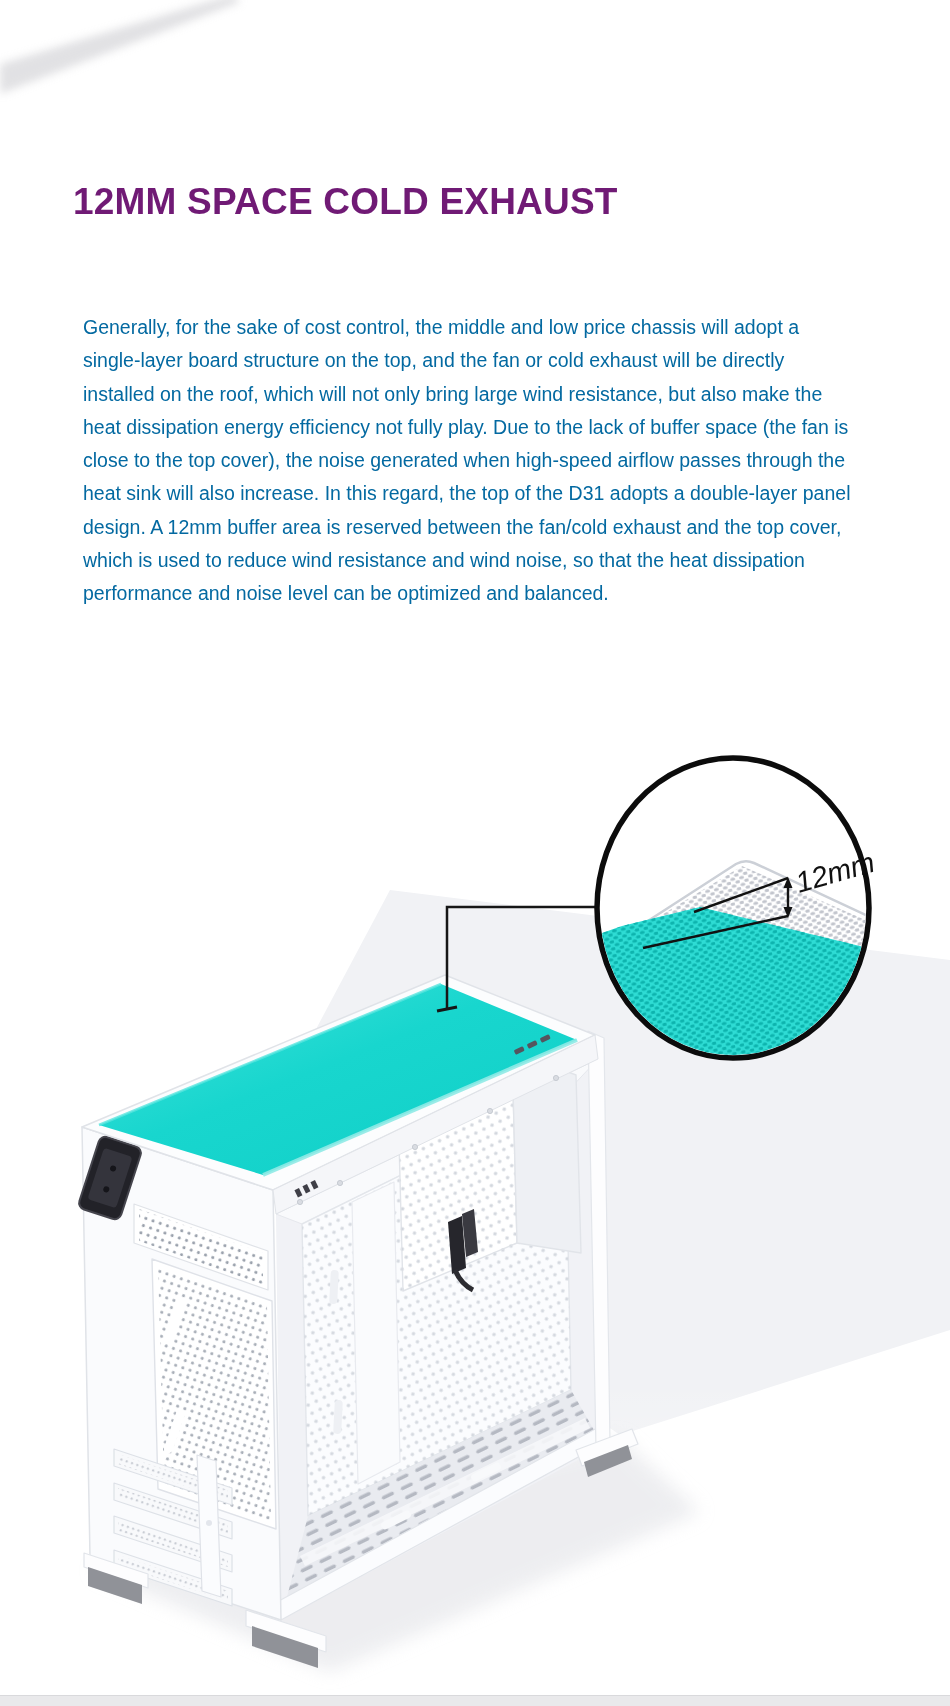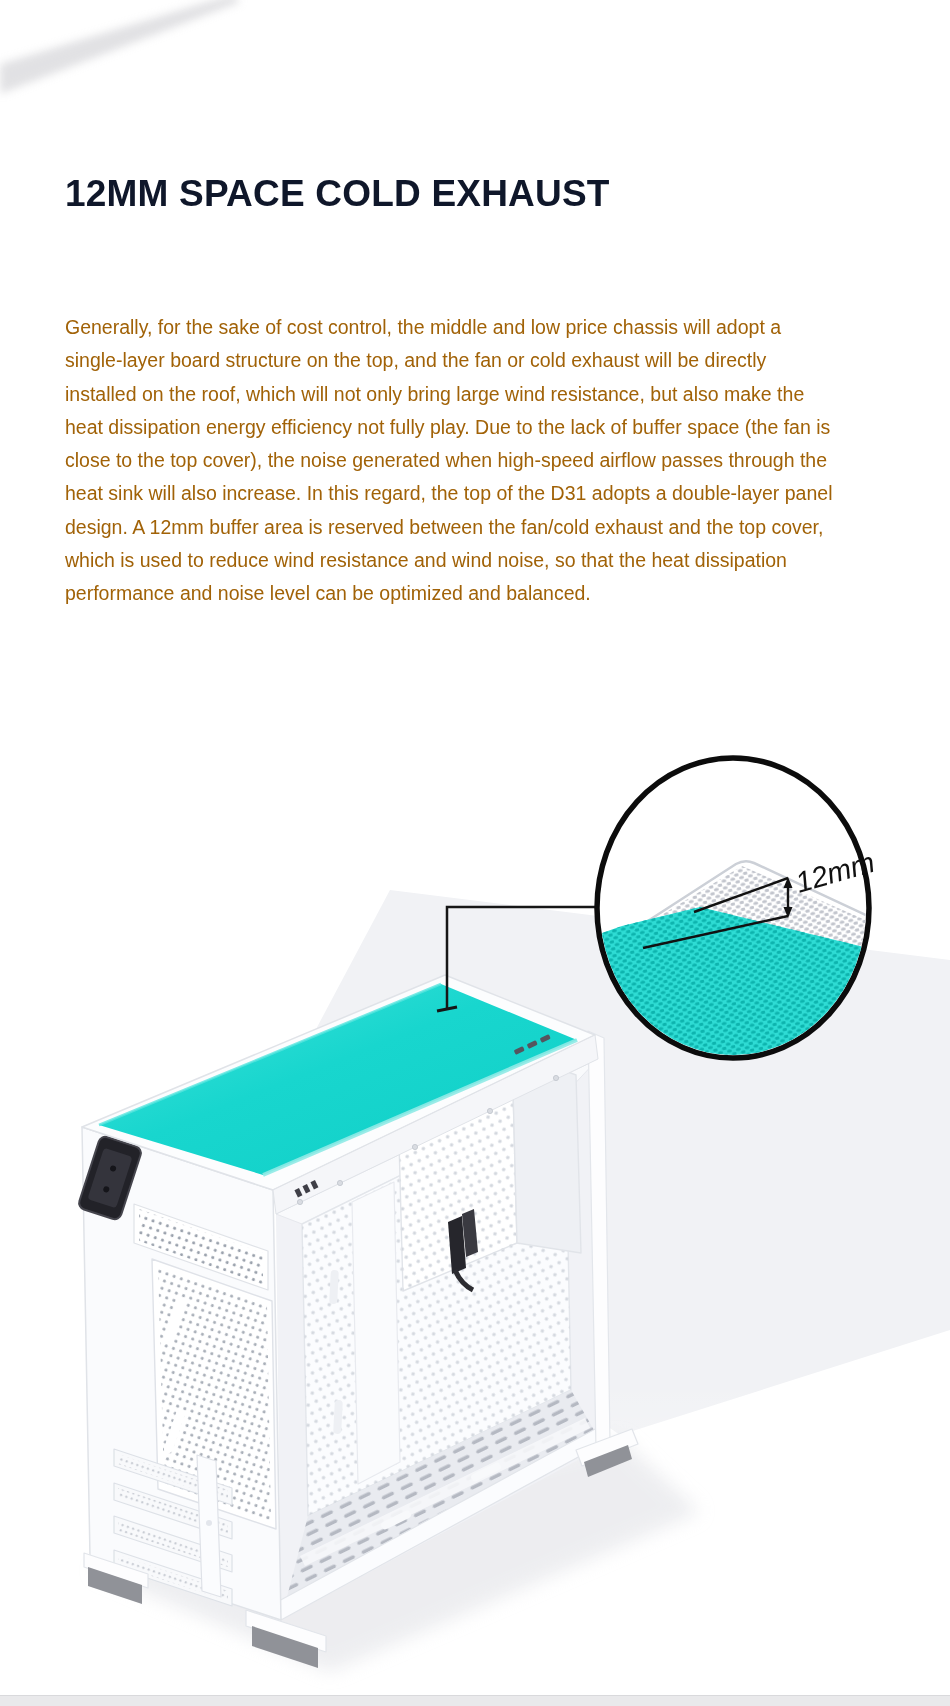--- a/index.html
+++ b/index.html
@@ -1,27 +1,27 @@
 <!DOCTYPE html>
 <html><head>
 <meta charset="utf-8">
 <style>
   html,body{margin:0;padding:0;background:#ffffff;}
   .page{
     position:relative;width:950px;height:1706px;background:#ffffff;
     overflow:hidden;font-family:"Liberation Sans",sans-serif;
   }
   .headline{
-    position:absolute;left:65px;top:166px;margin:0;
-    font-size:37px;line-height:55px;font-weight:700;color:#0f172a;
+    position:absolute;left:65px;top:166px;margin:8px;
+    font-size:37px;line-height:55px;font-weight:700;color:#701a75;
     letter-spacing:.2px;white-space:nowrap;
   }
   .body-copy{
-    position:absolute;left:65px;top:311px;width:778px;margin:0;
-    font-size:19.5px;line-height:33.3px;color:#a16207;
+    position:absolute;left:83px;top:311px;width:778px;margin:0;
+    font-size:19.5px;line-height:33.3px;color:#0369a1;
   }
   .fig{position:absolute;left:0;top:0;}
   .bottom-bar{
     position:absolute;left:0;bottom:0;width:950px;height:11px;
     background:#e9e9eb;border-top:1px solid #d9d9dc;box-sizing:border-box;
   }
 </style>
 </head>
 <body>
 

